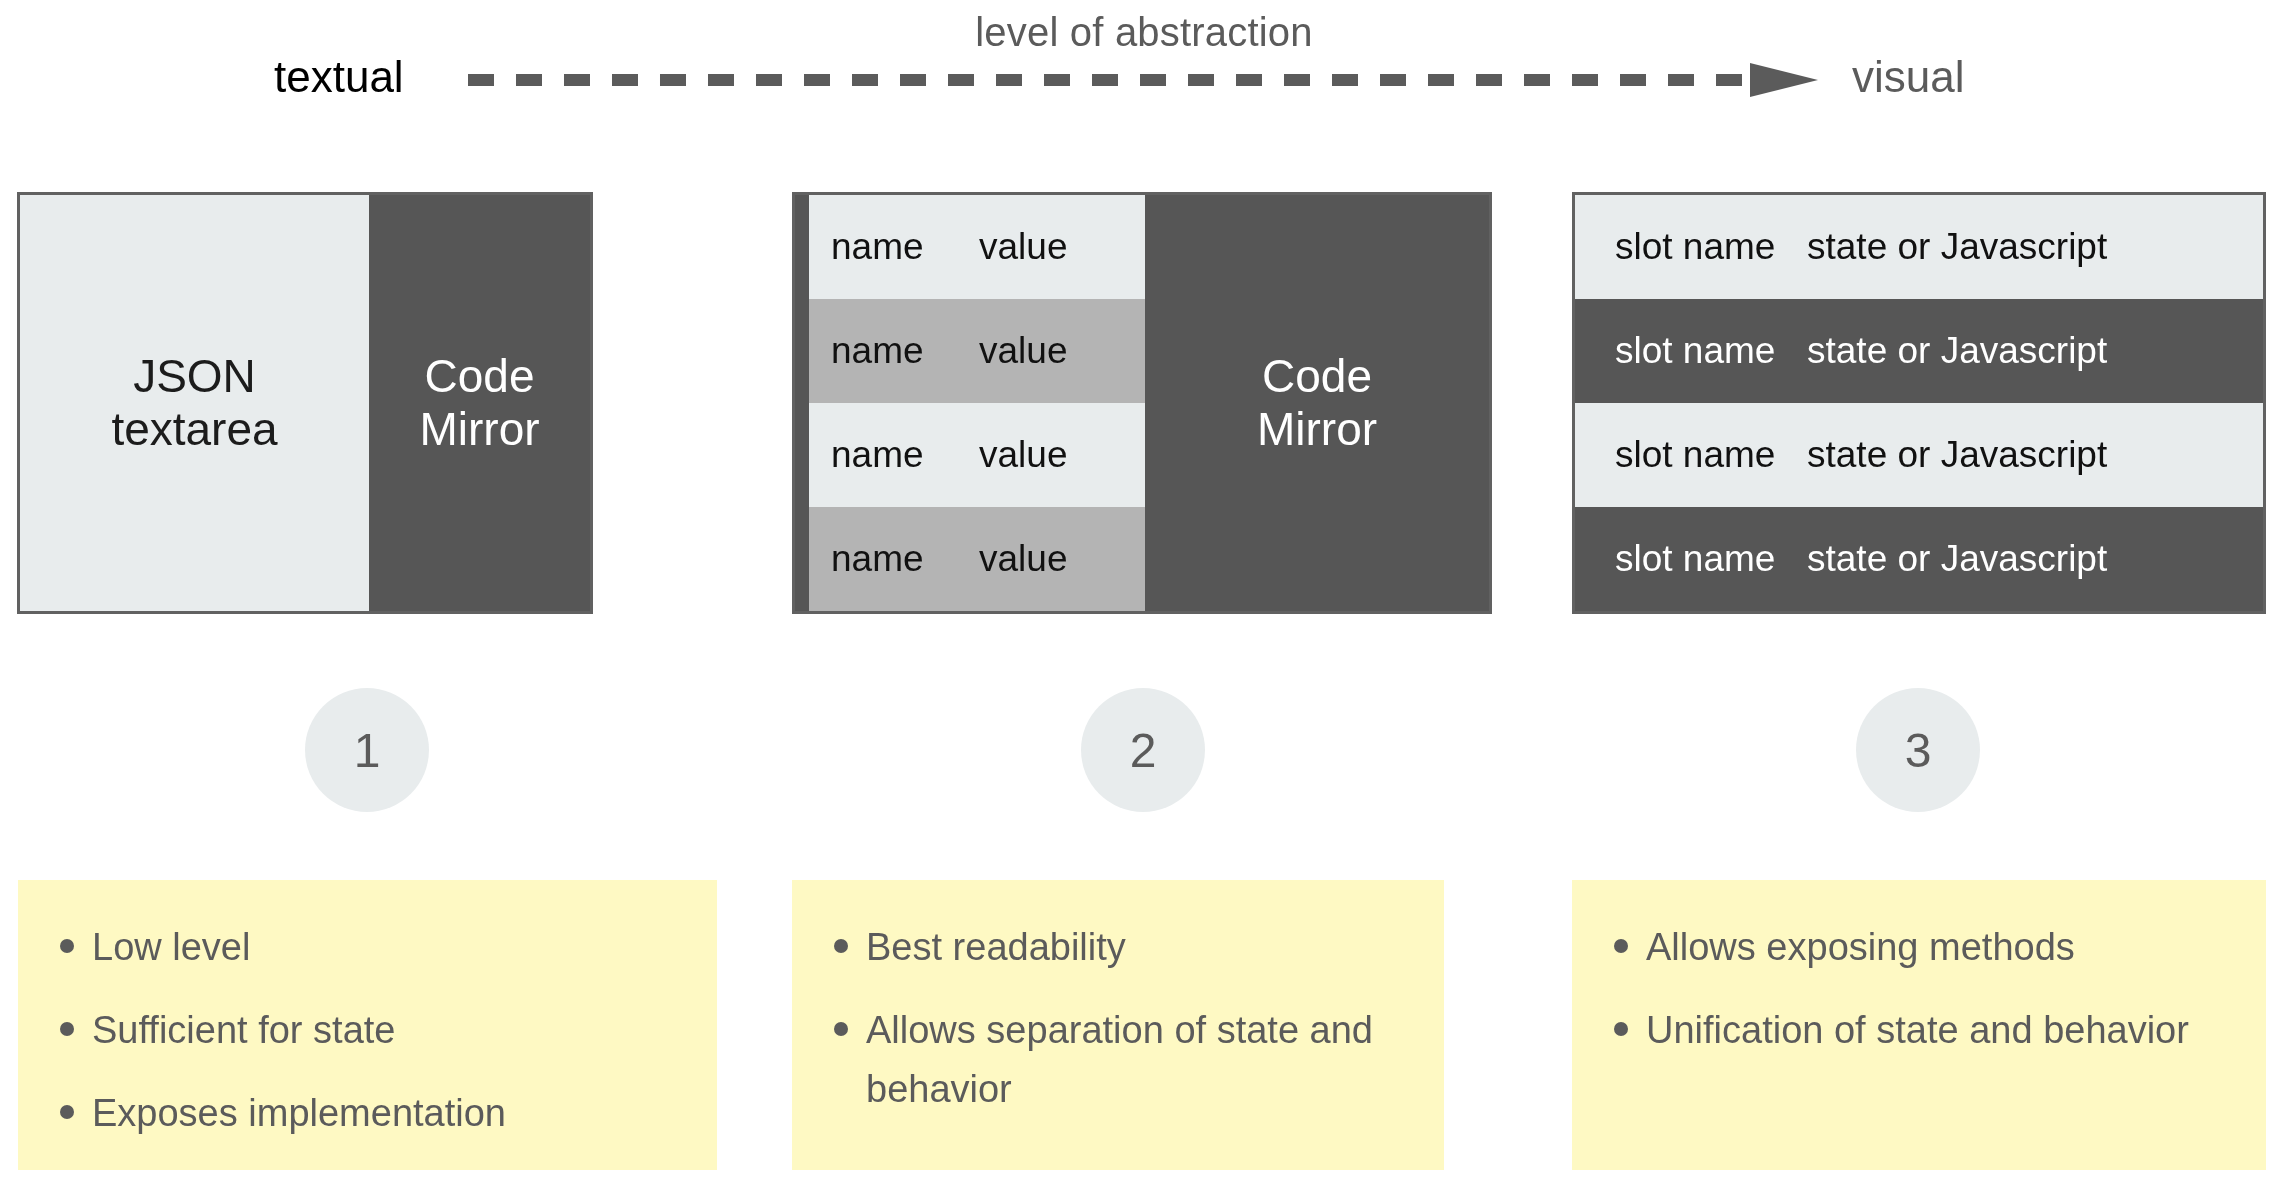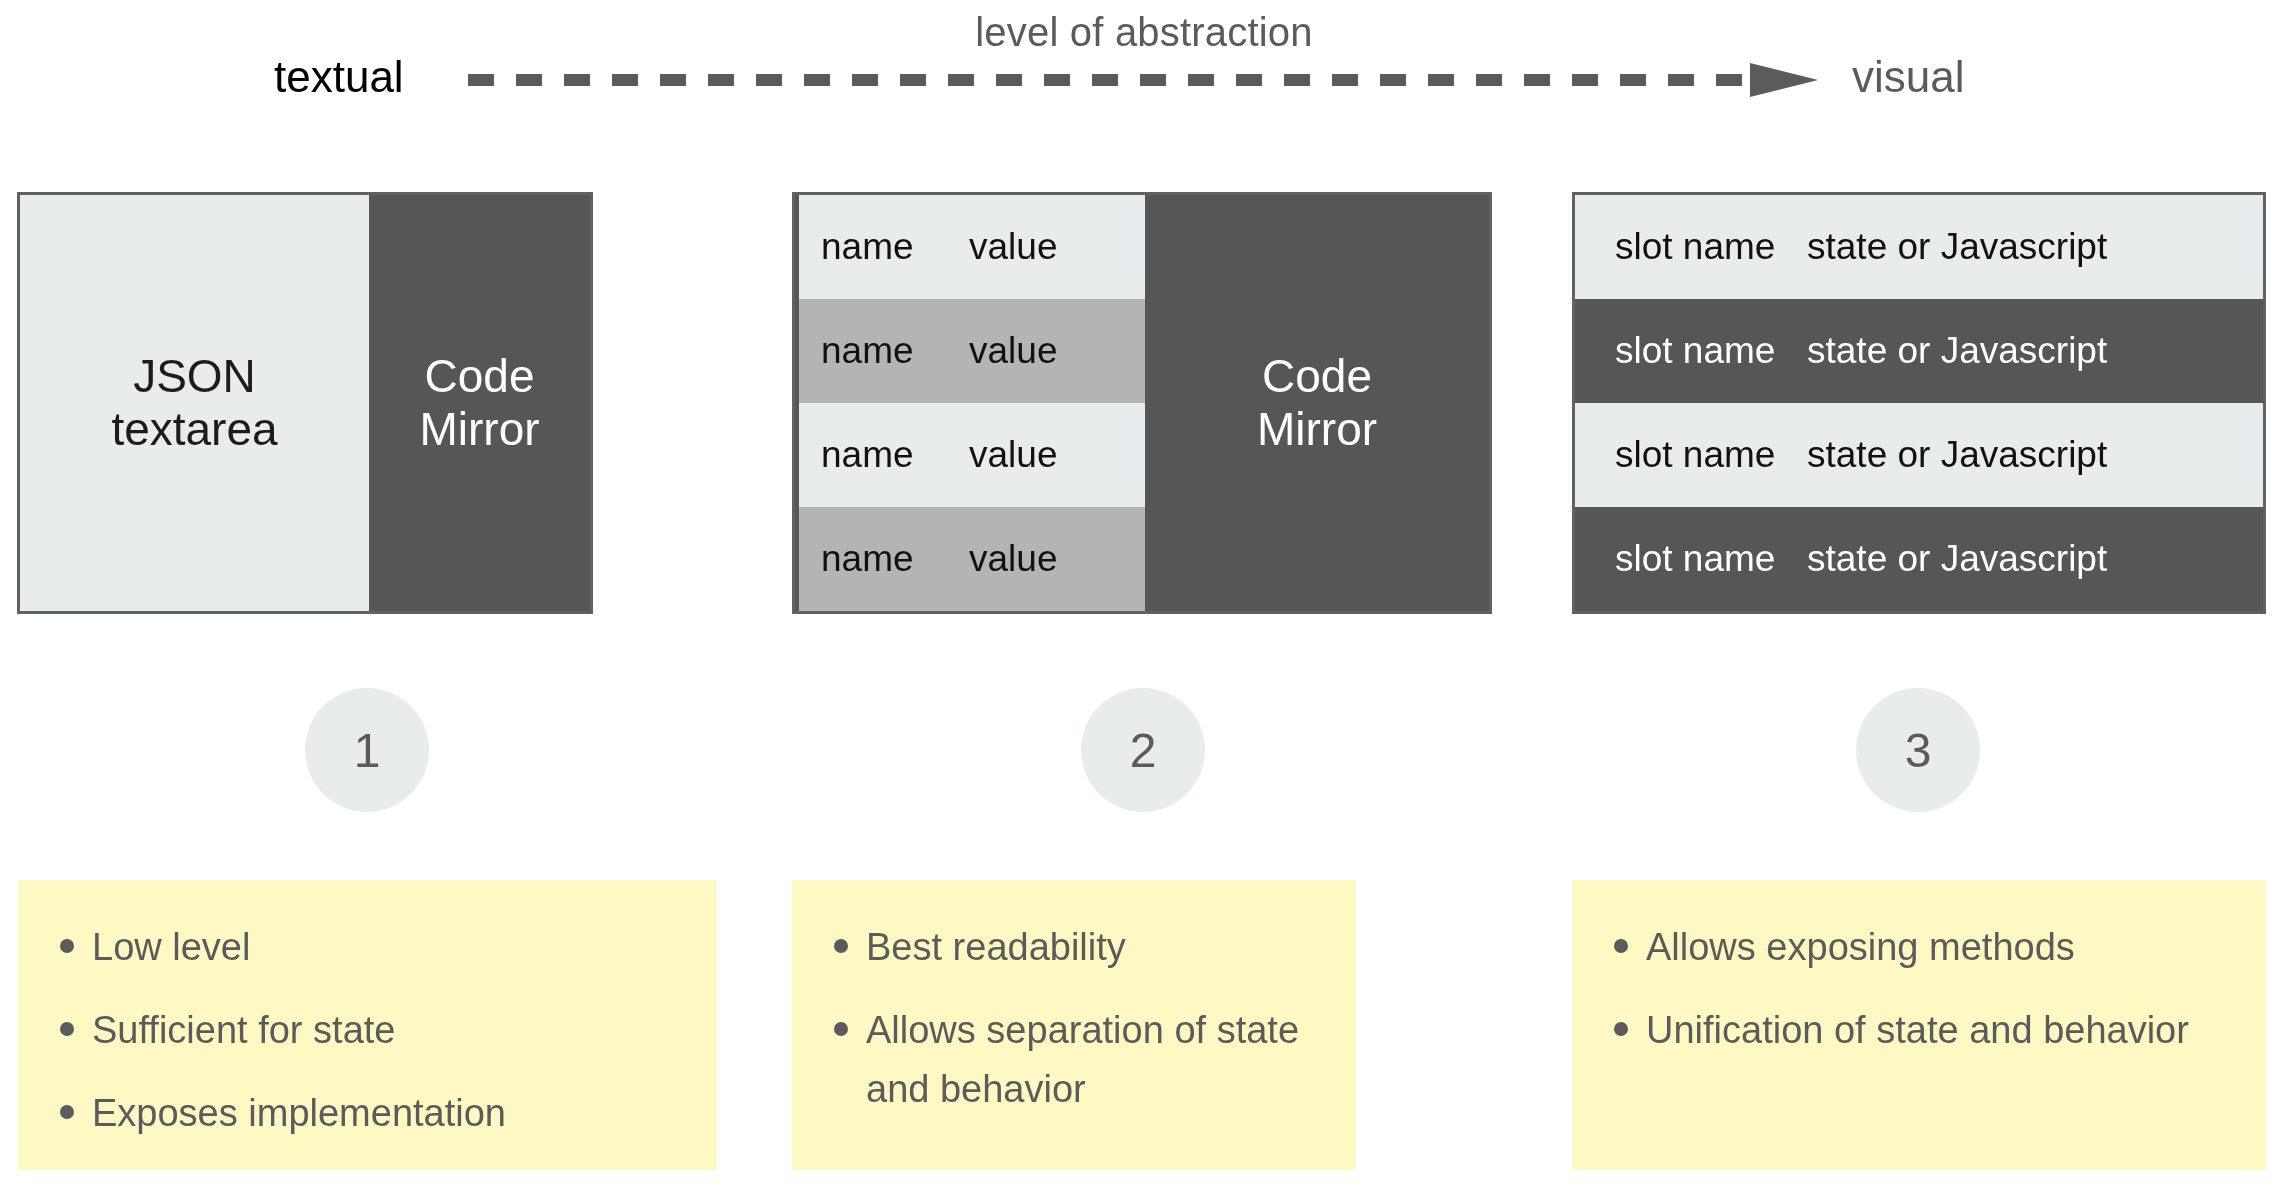--- a/index.html
+++ b/index.html
@@ -94,21 +94,21 @@
     line-height: 1.16;
     text-align: center;
     color: #1c1c1c;
     white-space: pre-line;
   }
   .pane-label.light { color: #ffffff; }
 
   
   .p2-table {
     position: absolute;
-    left: 4px; top: 0;
+    left: 14px; top: 0;
     width: 350px;
     height: 100%;
     display: flex;
     flex-direction: column;
   }
   .p2-row {
     flex: 1 1 0;
     display: flex;
     align-items: center;
     font-size: 37px;
@@ -167,21 +167,21 @@
   
   .card {
     position: absolute;
     top: 880px;
     height: 290px;
     background: #fef9c3;
     box-sizing: border-box;
     padding: 38px 30px 0 30px;
   }
   #card-1 { left: 18px;   width: 699px; }
-  #card-2 { left: 792px;  width: 564px; }
+  #card-2 { left: 792px;  width: 652px; }
   #card-3 { left: 1572px; width: 694px; }
 
   .bullets { list-style: none; margin: 0; padding: 0; }
   .bullet-item {
     display: flex;
     align-items: flex-start;
     font-size: 38px;
     line-height: 1.55;
     color: #5b5b5b;
     margin-bottom: 24px;

